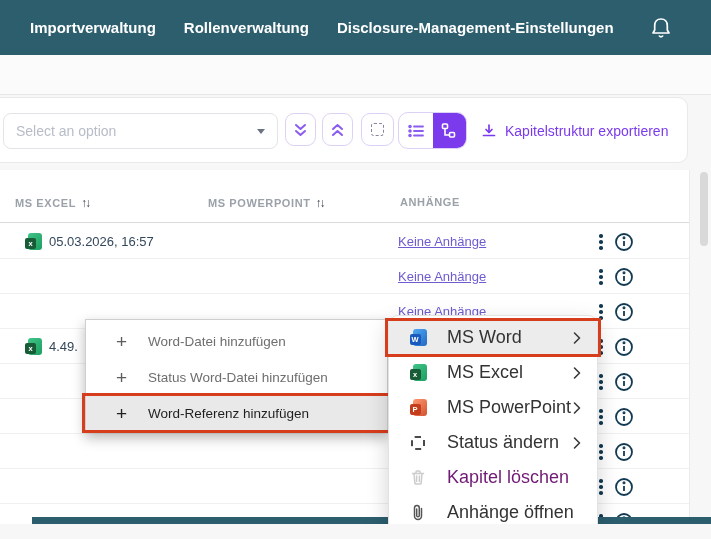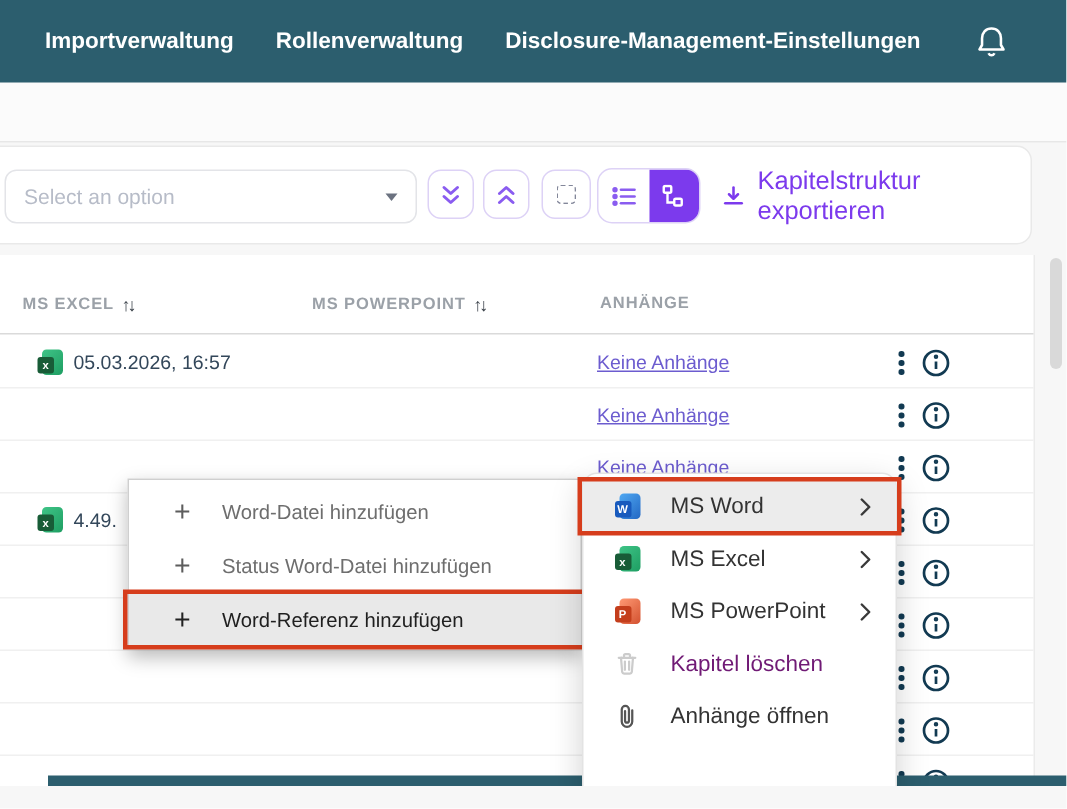--- a/index.html
+++ b/index.html
@@ -27,21 +27,21 @@
                    border-top:5px solid #6b7280; }
   .iconbtn { position:absolute; top:15px; width:31px; height:33px; background:#fff; border:1px solid #ddd2f6;
              border-radius:9px; display:flex; align-items:center; justify-content:center; cursor:pointer; }
   .btn-dd { left:298px; } .btn-du { left:335px; } .btn-sq { left:374px; width:33px; }
   .dashsq { width:13px; height:13px; border:1.6px dashed #83879a; border-radius:3px; }
   .toggle { position:absolute; left:411px; top:14px; width:69px; height:37px; border:1px solid #ddd2f6;
             border-radius:10px; overflow:hidden; display:flex; background:#fff; }
   .seg { width:34.5px; height:100%; display:flex; align-items:center; justify-content:center; cursor:pointer; }
   .seg.active { background:#7c3aed; }
   .export { position:absolute; left:494px; top:0; height:66px; display:flex; align-items:center; gap:8px; cursor:pointer; }
-  .export .lbl { color:#7c3aed; font-size:17px; font-weight:500; }
+  .export .lbl { color:#7c3aed; font-size:14px; font-weight:500; }
 
   
   .tablecard { position:absolute; left:0; top:170px; width:690px; height:369px; background:#fff;
                border-right:1px solid #ebebeb; }
   .thead { position:absolute; left:0; top:0; width:100%; height:53px; border-bottom:1px solid #dadada; }
   .th { position:absolute; top:26px; color:#9ba1a8; font-size:11px; font-weight:700; letter-spacing:.6px;
         display:flex; gap:5px; align-items:center; cursor:pointer; }
   .th .sort { color:#3c434b; font-size:12px; font-weight:400; letter-spacing:-2px; }
   .th1 { left:15px; } .th2 { left:208px; } .th3 { left:400px; cursor:default; }
   .row { position:absolute; left:0; width:689px; height:35px; border-bottom:1px solid #f0f0f0; }
@@ -76,21 +76,21 @@
   .lmenu .plus { position:absolute; left:30px; font-size:19px; font-weight:400; color:#5d5d5d; line-height:1; }
   .lmenu .txt { position:absolute; left:62px; font-size:13.5px; color:#6e6e6e; white-space:nowrap; }
   .lmenu .item.hl { background:#e9e9e9; }
   .lmenu .item.hl .txt { color:#1f1f1f; } .lmenu .item.hl .plus { color:#222; }
 
   
   .rmenu { position:absolute; left:388px; top:315px; width:210px; height:218px; background:#fff;
            border:1px solid #e3e3e3; border-radius:10px; box-shadow:0 8px 22px rgba(0,0,0,.18); padding:4px 0; z-index:50; }
   .rmenu .item { position:relative; height:35px; display:flex; align-items:center; cursor:pointer; }
   .rmenu .ic { position:absolute; left:20px; width:18px; height:18px; display:flex; align-items:center; justify-content:center; }
-  .rmenu .txt { position:absolute; left:58px; font-size:15px; color:#333; white-space:nowrap; }
+  .rmenu .txt { position:absolute; left:58px; font-size:18px; color:#333; white-space:nowrap; }
   .rmenu .chev { position:absolute; right:16px; top:50%; transform:translateY(-50%); }
   .rmenu .item.hl { background:#ececec; }
   .rmenu .item.disabled { cursor:default; }
   .rmenu .item.disabled .txt { color:#701a75; }
   .statusic { width:14px; height:14px; border:2px dashed #4a4a4a; border-radius:4px; }
 
   
   .redbox { position:absolute; left:-4px; right:-4px; top:-2px; bottom:-2px; border:3px solid #d63d1c;
             pointer-events:none; z-index:5; }
 
@@ -409,20 +409,31 @@
             <span class="badge">P</span>
           </span>
       </span>
       <span class="txt">MS PowerPoint</span>
       <span class="chev">
         <svg width="8" height="13" viewBox="0 0 8 13" fill="none" stroke="#3a3a3a" stroke-width="1.6" stroke-linecap="round" stroke-linejoin="round">
             <polyline points="1.5,1.5 6.5,6.5 1.5,11.5"></polyline>
           </svg>
       </span>
     </div>
+    <div class="item">
+      <span class="ic">
+          <span class="statusic"></span>
+        </span>
+      <span class="txt">Status ändern</span>
+      <span class="chev">
+        <svg width="8" height="13" viewBox="0 0 8 13" fill="none" stroke="#3a3a3a" stroke-width="1.6" stroke-linecap="round" stroke-linejoin="round">
+            <polyline points="1.5,1.5 6.5,6.5 1.5,11.5"></polyline>
+          </svg>
+      </span>
+    </div>
     <div class="item disabled">
       <span class="ic">
         <svg width="16" height="17" viewBox="0 0 16 17" fill="none" stroke="#cccccc" stroke-width="1.5" stroke-linecap="round">
           <path d="M2.5 4.5 L13.5 4.5"></path>
             <path d="M6 4.5 L6 3 A1 1 0 0 1 7 2 L9 2 A1 1 0 0 1 10 3 L10 4.5"></path>
           <path d="M4 4.5 L4.8 14 A1.3 1.3 0 0 0 6.1 15 L9.9 15 A1.3 1.3 0 0 0 11.2 14 L12 4.5"></path>
           <path d="M6.6 7 L6.6 12.5 M9.4 7 L9.4 12.5"></path>
         </svg>
       </span>
       <span class="txt">Kapitel löschen</span>

